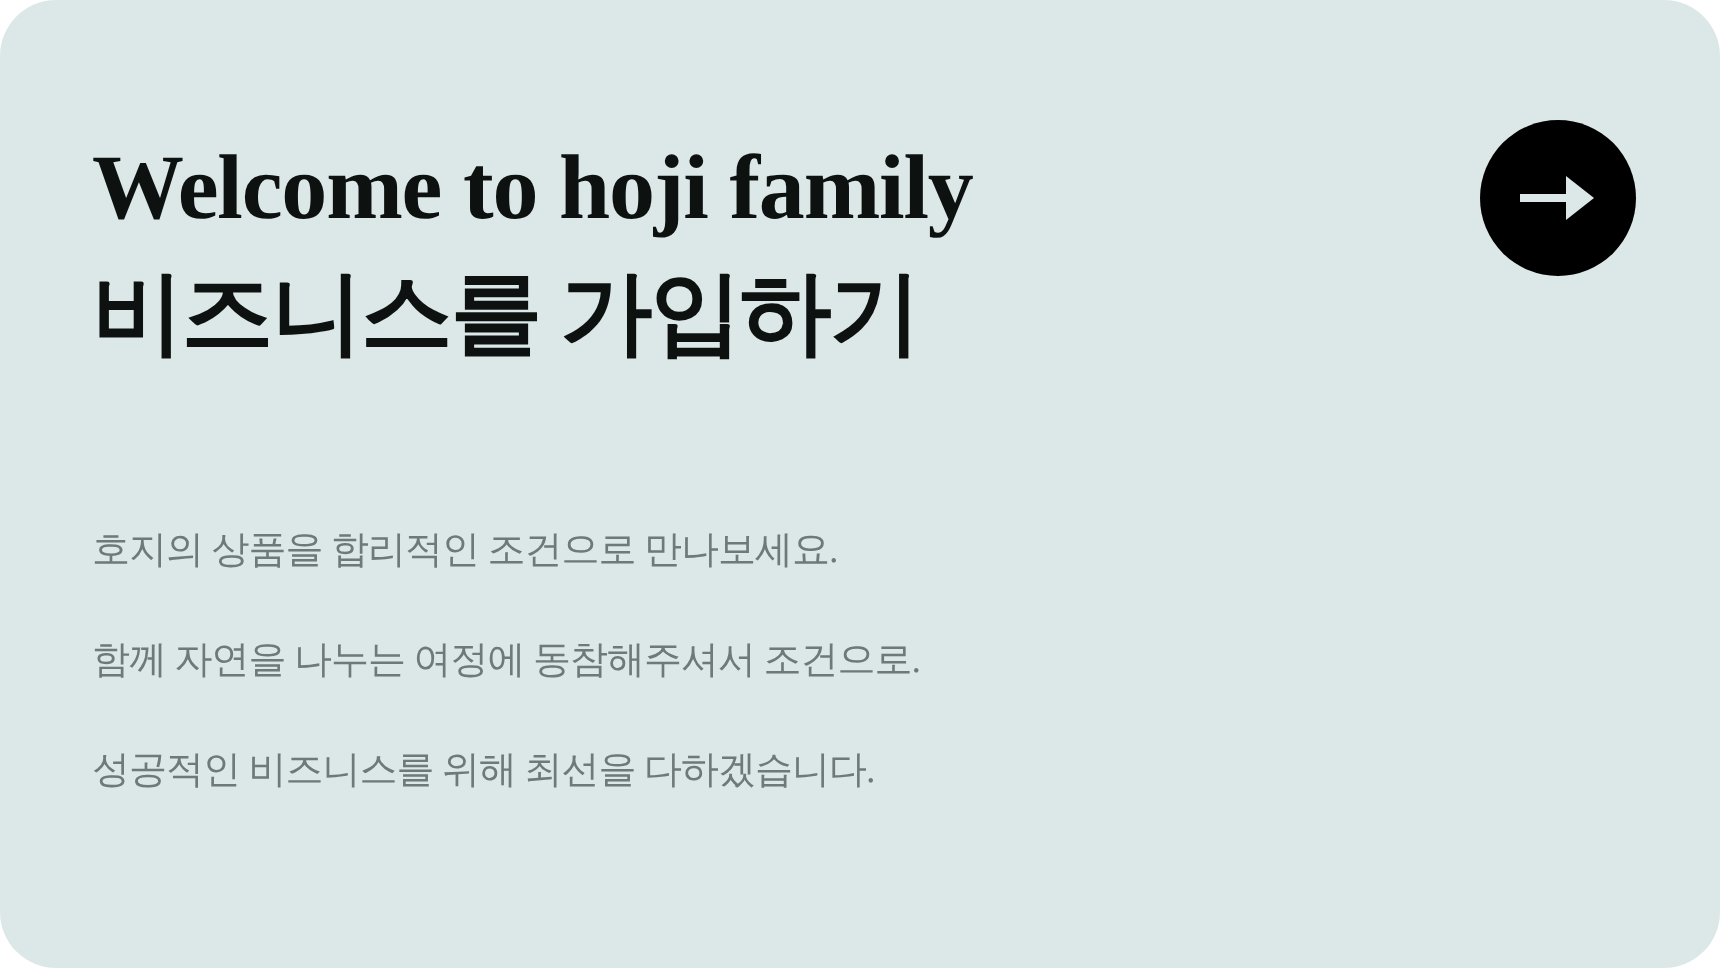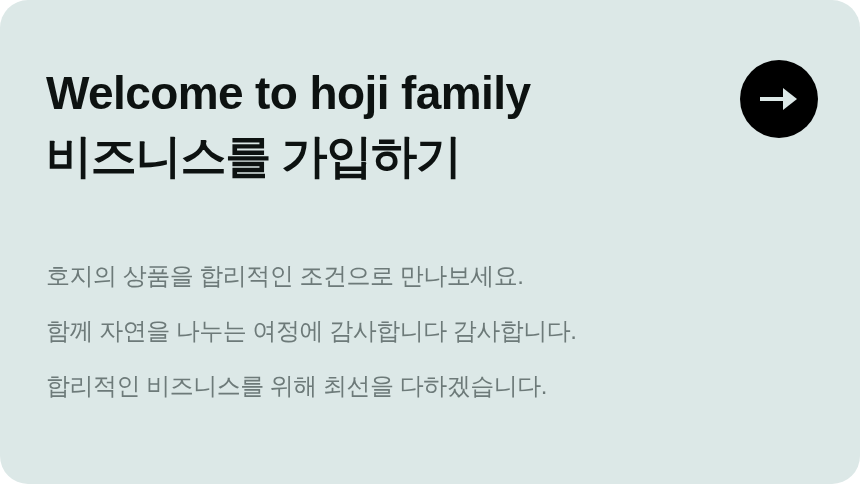--- a/index.html
+++ b/index.html
@@ -20,20 +20,21 @@
     border-radius: 28px;
     overflow: hidden;
   }
 
   .banner-inner {
     position: absolute;
     left: 46px;
     top: 0;
     right: 42px;
     bottom: 0;
+    font-family: Liberation Serif, serif;
   }
 
   .heading-block {
     position: absolute;
     left: 0;
     top: 62px;
     width: 620px;
   }
 
   .heading-line {
@@ -72,21 +73,21 @@
   .body-block {
     position: absolute;
     left: 0;
     top: 248px;
     width: 700px;
   }
 
   .body-line {
     display: block;
     color: #6d7a79;
-    font-size: 24px;
+    font-size: 19px;
     line-height: 55px;
     font-weight: 400;
     letter-spacing: -0.5px;
     white-space: nowrap;
   }
 </style>
 </head>
 <body>
 
 <div class="banner-card">
@@ -101,18 +102,18 @@
       <span>
         <svg width="40" height="26" viewBox="0 0 40 26" aria-hidden="true">
           <rect x="1" y="11" width="27" height="4" fill="#dce8e7"></rect>
           <polygon points="24,2 38,13 24,24" fill="#dce8e7"></polygon>
         </svg>
       </span>
     </button>
 
     <div class="body-block">
       <span class="body-line">호지의 상품을 합리적인 조건으로 만나보세요.</span>
-      <span class="body-line">함께 자연을 나누는 여정에 감사합니다 감사합니다.</span>
-      <span class="body-line">합리적인 비즈니스를 위해 최선을 다하겠습니다.</span>
+      <span class="body-line">함께 자연을 나누는 여정에 동참해주셔서 조건으로.</span>
+      <span class="body-line">성공적인 비즈니스를 위해 최선을 다하겠습니다.</span>
     </div>
 
   </div>
 </div>
 
 </body></html>

